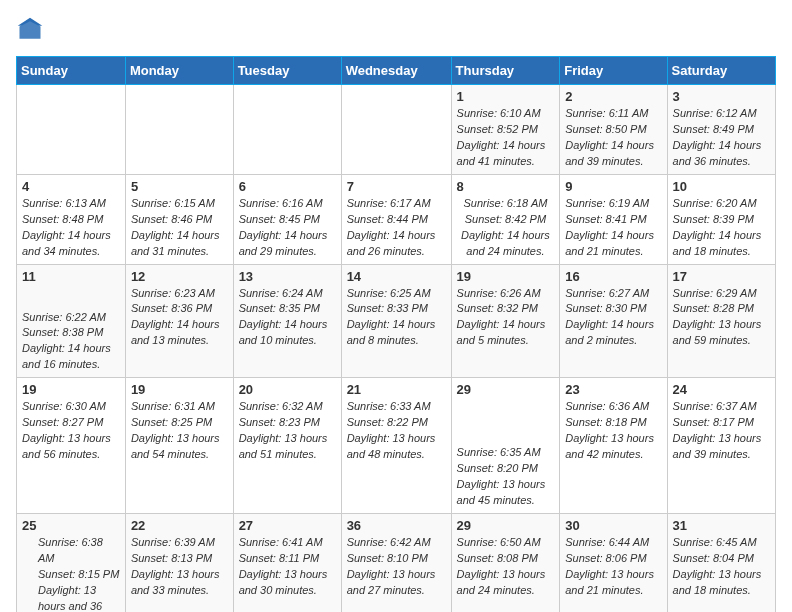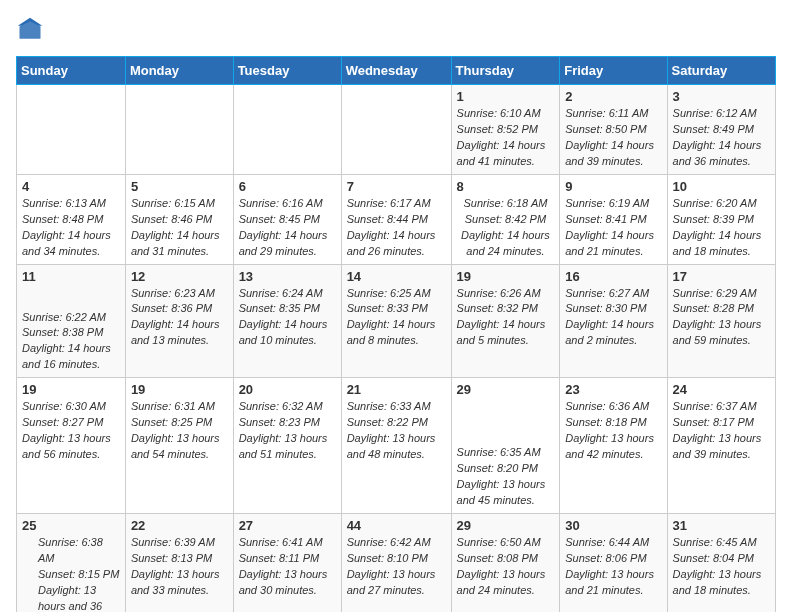--- a/index.html
+++ b/index.html
@@ -289,21 +289,21 @@
 Sunset: 8:13 PM
 Daylight: 13 hours and 33 minutes.</div>
         </td>
         <td>
           <span class="day-number">27</span>
           <div class="day-info" style="white-space: pre-line;">Sunrise: 6:41 AM
 Sunset: 8:11 PM
 Daylight: 13 hours and 30 minutes.</div>
         </td>
         <td>
-          <span class="day-number">44</span>
+          <span class="day-number">36</span>
           <div class="day-info" style="white-space: pre-line;">Sunrise: 6:42 AM
 Sunset: 8:10 PM
 Daylight: 13 hours and 27 minutes.</div>
         </td>
         <td>
           <span class="day-number">29</span>
           <div class="day-info" style="white-space: pre-line;">Sunrise: 6:50 AM
 Sunset: 8:08 PM
 Daylight: 13 hours and 24 minutes.</div>
         </td>

